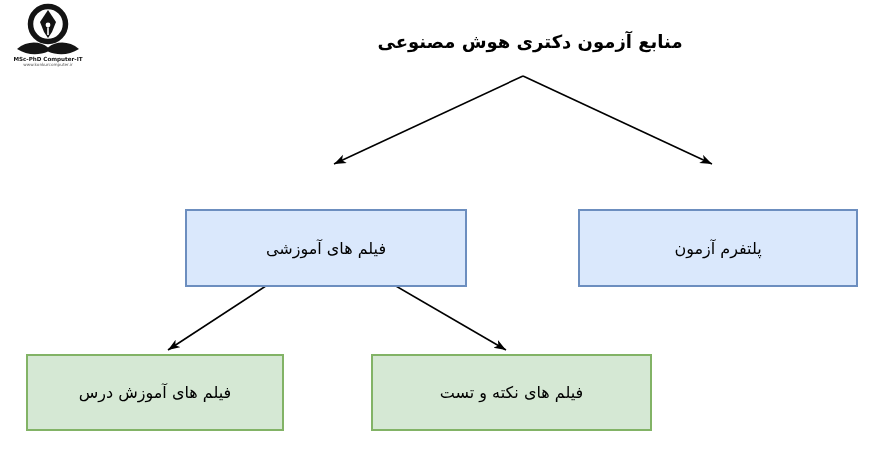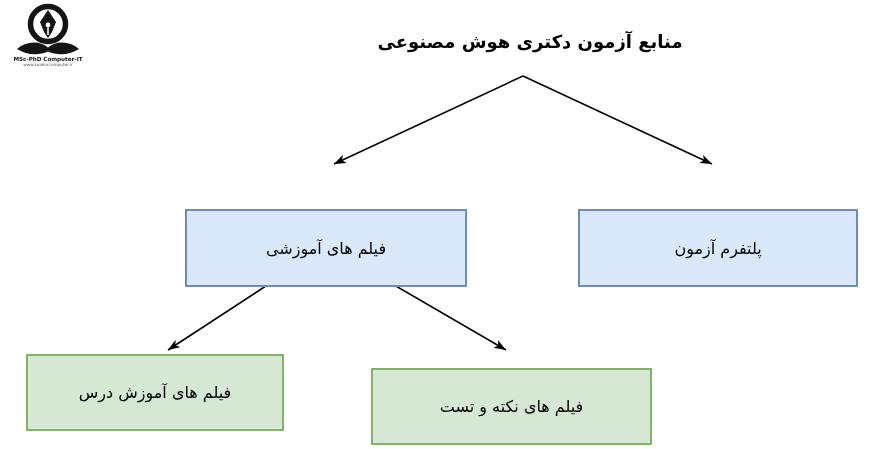--- a/index.html
+++ b/index.html
@@ -50,21 +50,21 @@
     font-size: 16px;
     color: #000000;
     direction: rtl;
     text-align: center;
   }
   .node.blue  { background: #dae8fc; border: 2px solid #6c8ebf; margin-top: 41px; }
   .node.green { background: #d5e8d4; border: 2px solid #82b366; }
   .node-blue-left   { left: 185px; top: 168px; width: 282px; height: 78px; }
   .node-blue-right  { left: 578px; top: 168px; width: 280px; height: 78px; align-items: center; }
   .node-green-left  { left: 18px;  top: 354px; width: 258px; height: 77px; margin-left: 8px; }
-  .node-green-right { left: 371px; top: 354px; width: 281px; height: 77px; margin-top: 14px; }
+  .node-green-right { left: 371px; top: 354px; width: 281px; height: 77px; }
 </style>
 </head>
 <body>
 
 <div class="canvas">
 
   <div class="logo">
     <svg width="70" height="66" viewBox="0 0 70 66">
 
       <circle cx="35" cy="23" r="17.5" fill="none" stroke="#141414" stroke-width="5.5"></circle>

